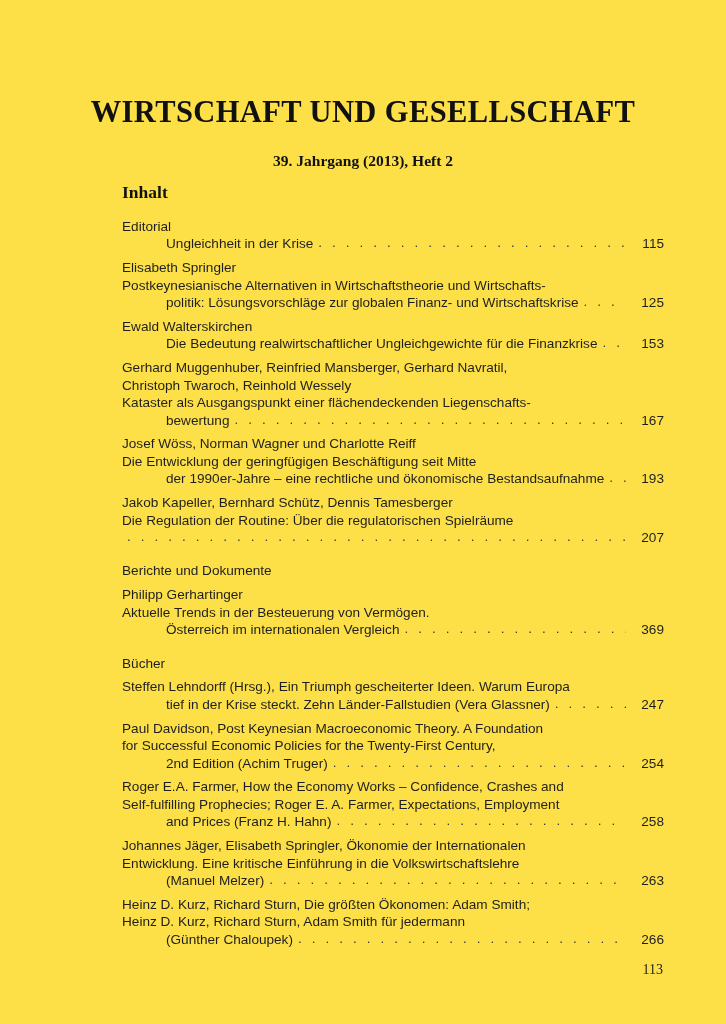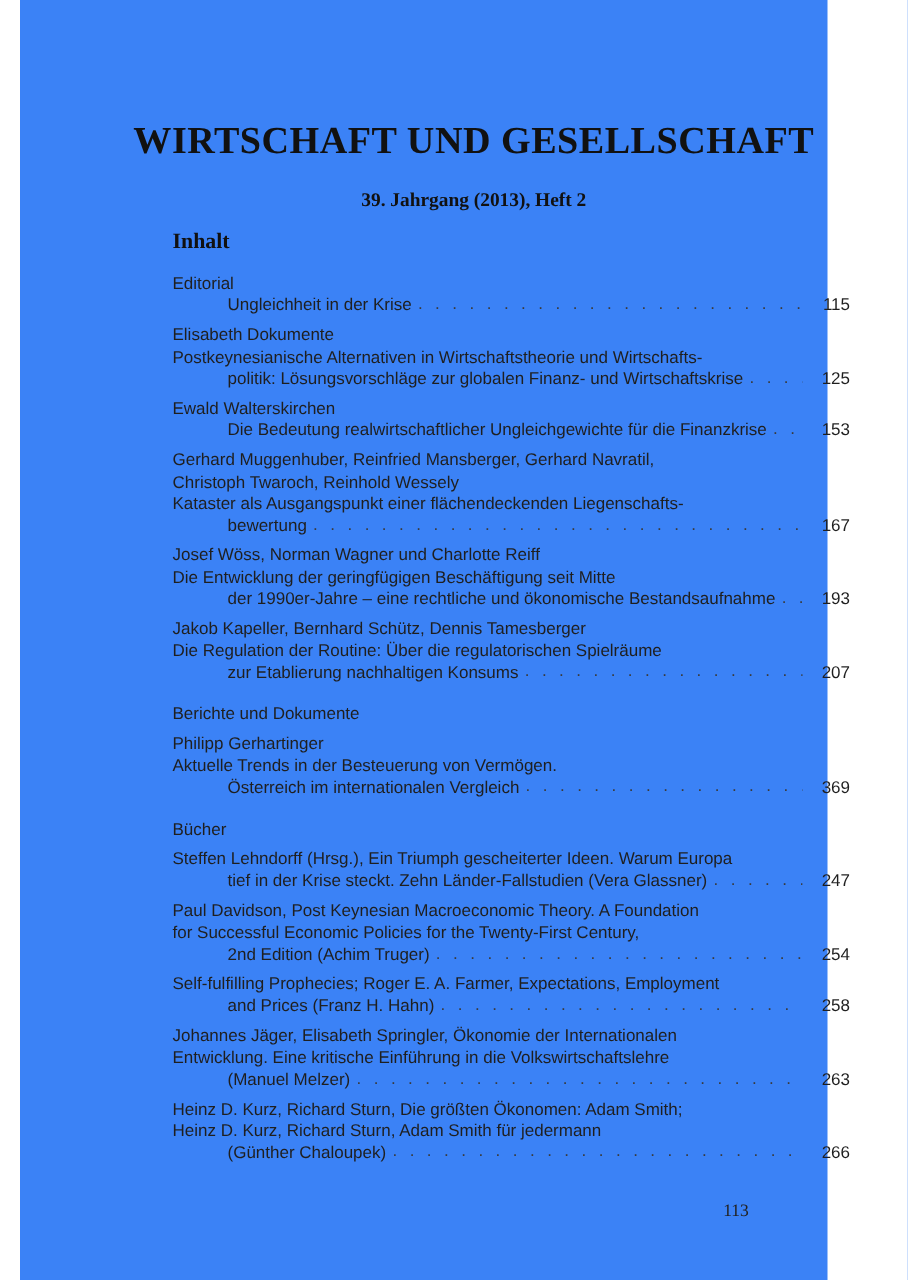--- a/index.html
+++ b/index.html
@@ -11,24 +11,24 @@
     width: 726px;
     height: 1024px;
     position: relative;
     font-family: "Liberation Sans", sans-serif;
     color: #1a1a1a;
     overflow: hidden;
   }
 
   .page {
     position: absolute;
-    left: 16px; top: 0;
-    width: 646px;
+    left: 0; top: 0;
+    width: 726px;
     height: 1024px;
-    background: #3b82f6;
+    background: #fde047;
   }
 
   
   .journal-title {
     position: absolute;
     left: 0;
     top: 95px;
     width: 726px;
     text-align: center;
     font-family: "Liberation Serif", serif;
@@ -140,21 +140,21 @@
   <div class="toc" id="toc-root">
       <div class="toc-entry">
         <div class="line plain">Editorial</div>
         <div class="line leader">
           <span class="txt">Ungleichheit in der Krise</span>
           <span class="dots">. . . . . . . . . . . . . . . . . . . . . . . . . . . . . . . . . . . . . . . . . . . . . . . . . . . . . . . . . . . . . . . . . . . . . . . . . . . . . . . . . . . . . . . . . . . . . . . . . .</span>
           <span class="pg">115</span>
         </div>
       </div>
       <div class="toc-entry">
-        <div class="line plain">Elisabeth Dokumente</div>
+        <div class="line plain">Elisabeth Springler</div>
         <div class="line plain">Postkeynesianische Alternativen in Wirtschaftstheorie und Wirtschafts-</div>
         <div class="line leader">
           <span class="txt">politik: Lösungsvorschläge zur globalen Finanz- und Wirtschaftskrise</span>
           <span class="dots">. . . . . . . . . . . . . . . . . . . . . . . . . . . . . . . . . . . . . . . . . . . . . . . . . . . . . . . . . . . . . . . . . . . . . . . . . . . . . . . . . . . . . . . . . . . . . . . . . .</span>
           <span class="pg">125</span>
         </div>
       </div>
       <div class="toc-entry">
         <div class="line plain">Ewald Walterskirchen</div>
         <div class="line leader">
@@ -179,21 +179,20 @@
         <div class="line leader">
           <span class="txt">der 1990er-Jahre – eine rechtliche und ökonomische Bestandsaufnahme</span>
           <span class="dots">. . . . . . . . . . . . . . . . . . . . . . . . . . . . . . . . . . . . . . . . . . . . . . . . . . . . . . . . . . . . . . . . . . . . . . . . . . . . . . . . . . . . . . . . . . . . . . . . . .</span>
           <span class="pg">193</span>
         </div>
       </div>
       <div class="toc-entry">
         <div class="line plain">Jakob Kapeller, Bernhard Schütz, Dennis Tamesberger</div>
         <div class="line plain">Die Regulation der Routine: Über die regulatorischen Spielräume</div>
         <div class="line leader">
-          <span class="txt">zur Etablierung nachhaltigen Konsums</span>
           <span class="dots">. . . . . . . . . . . . . . . . . . . . . . . . . . . . . . . . . . . . . . . . . . . . . . . . . . . . . . . . . . . . . . . . . . . . . . . . . . . . . . . . . . . . . . . . . . . . . . . . . .</span>
           <span class="pg">207</span>
         </div>
       </div>
       <div class="toc-section">
         <div class="line plain">Berichte und Dokumente</div>
       </div>
       <div class="toc-entry">
         <div class="line plain">Philipp Gerhartinger</div>
         <div class="line plain">Aktuelle Trends in der Besteuerung von Vermögen.</div>
@@ -217,20 +216,21 @@
       <div class="toc-entry">
         <div class="line plain">Paul Davidson, Post Keynesian Macroeconomic Theory. A Foundation</div>
         <div class="line plain">for Successful Economic Policies for the Twenty-First Century,</div>
         <div class="line leader">
           <span class="txt">2nd Edition (Achim Truger)</span>
           <span class="dots">. . . . . . . . . . . . . . . . . . . . . . . . . . . . . . . . . . . . . . . . . . . . . . . . . . . . . . . . . . . . . . . . . . . . . . . . . . . . . . . . . . . . . . . . . . . . . . . . . .</span>
           <span class="pg">254</span>
         </div>
       </div>
       <div class="toc-entry">
+        <div class="line plain">Roger E.A. Farmer, How the Economy Works – Confidence, Crashes and</div>
         <div class="line plain">Self-fulfilling Prophecies; Roger E. A. Farmer, Expectations, Employment</div>
         <div class="line leader">
           <span class="txt">and Prices (Franz H. Hahn)</span>
           <span class="dots">. . . . . . . . . . . . . . . . . . . . . . . . . . . . . . . . . . . . . . . . . . . . . . . . . . . . . . . . . . . . . . . . . . . . . . . . . . . . . . . . . . . . . . . . . . . . . . . . . .</span>
           <span class="pg">258</span>
         </div>
       </div>
       <div class="toc-entry">
         <div class="line plain">Johannes Jäger, Elisabeth Springler, Ökonomie der Internationalen</div>
         <div class="line plain">Entwicklung. Eine kritische Einführung in die Volkswirtschaftslehre</div>

